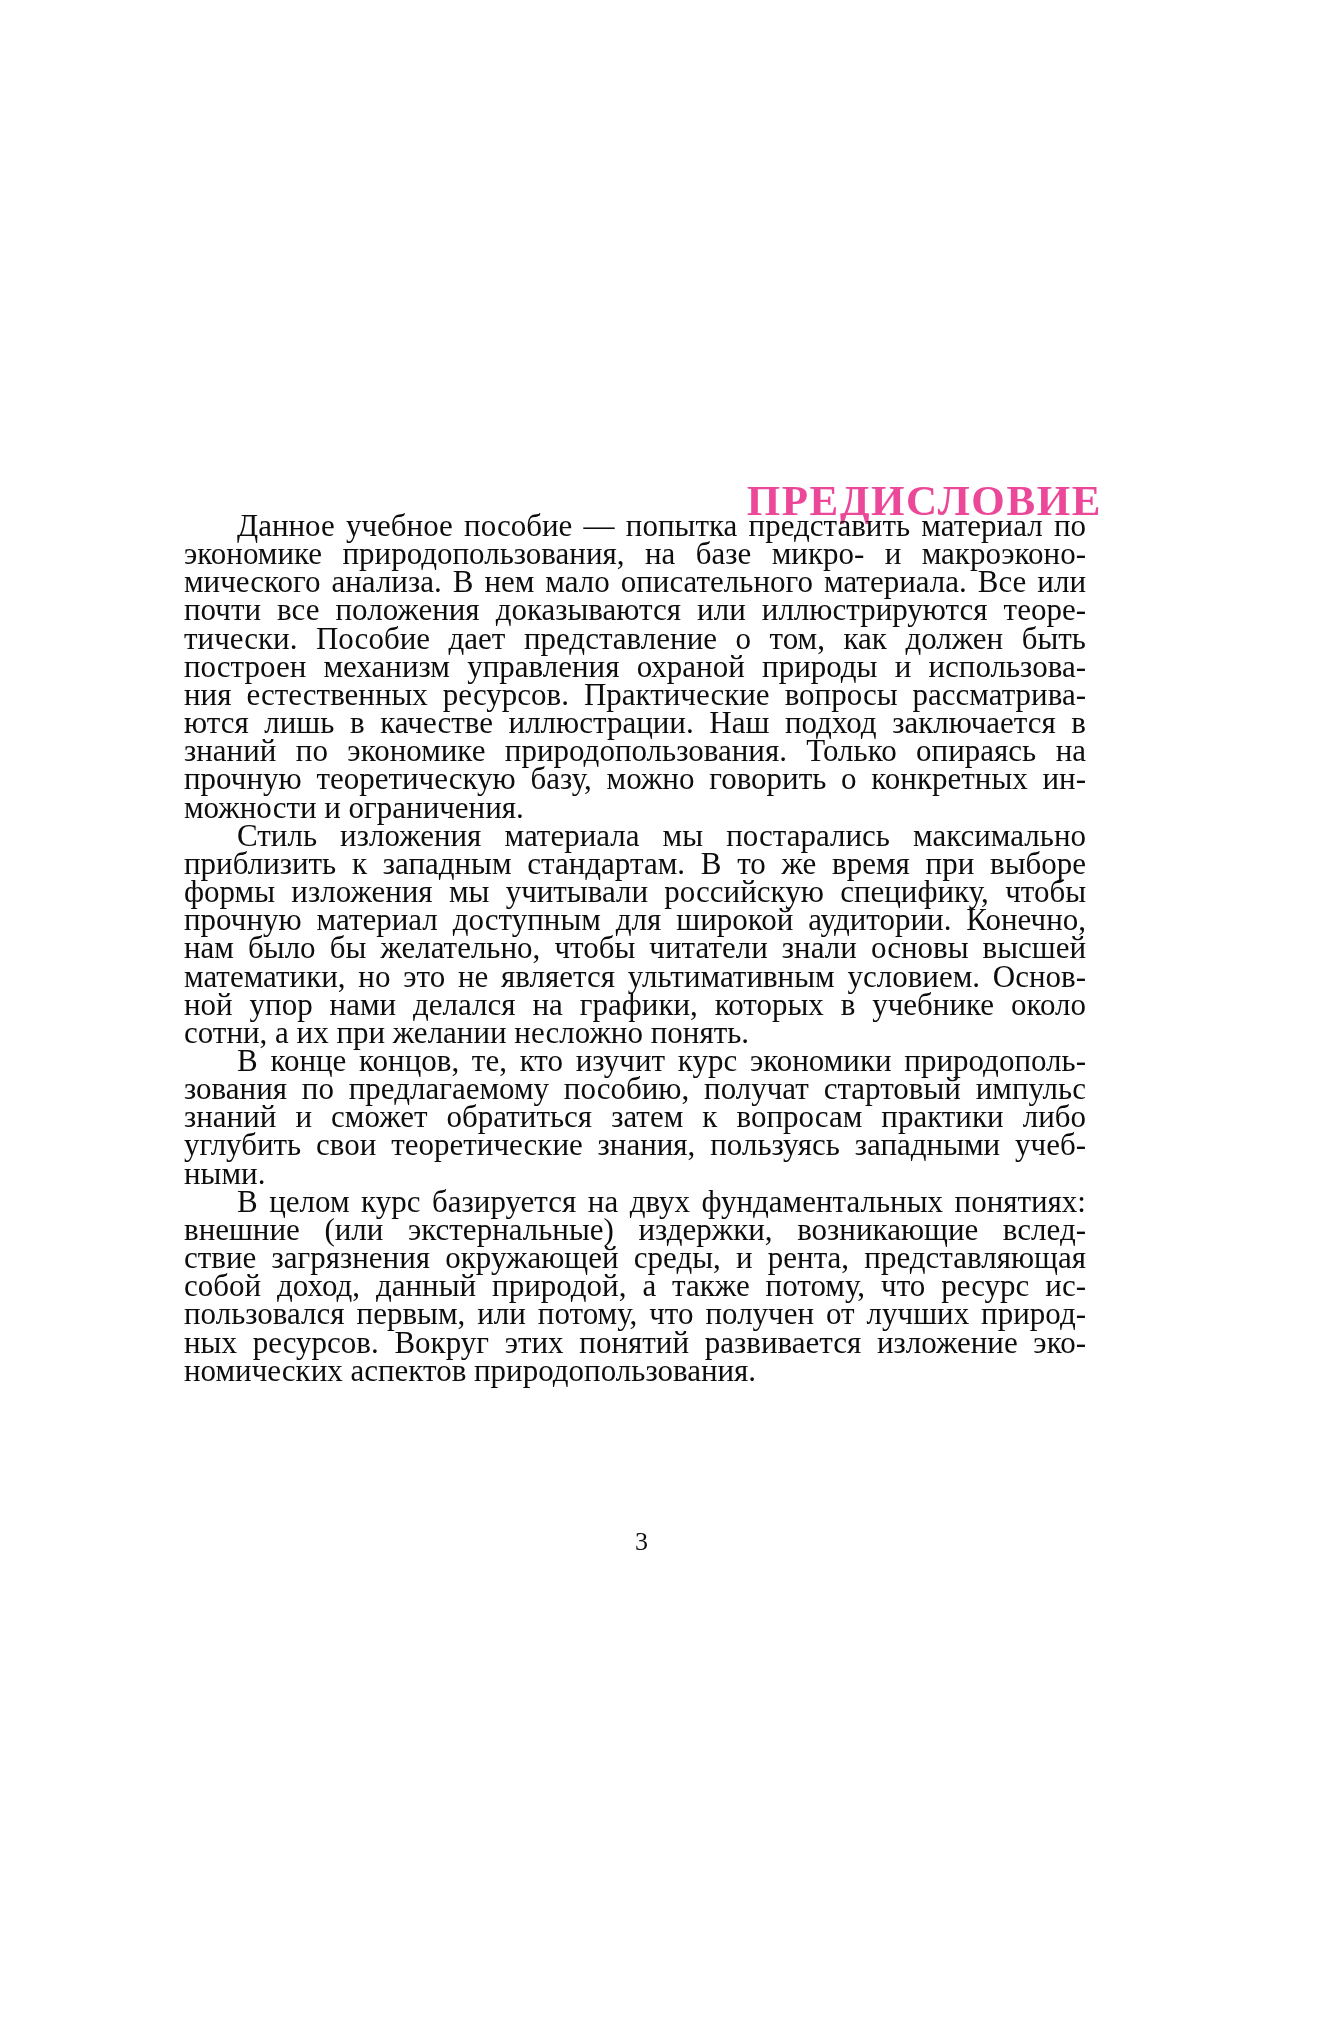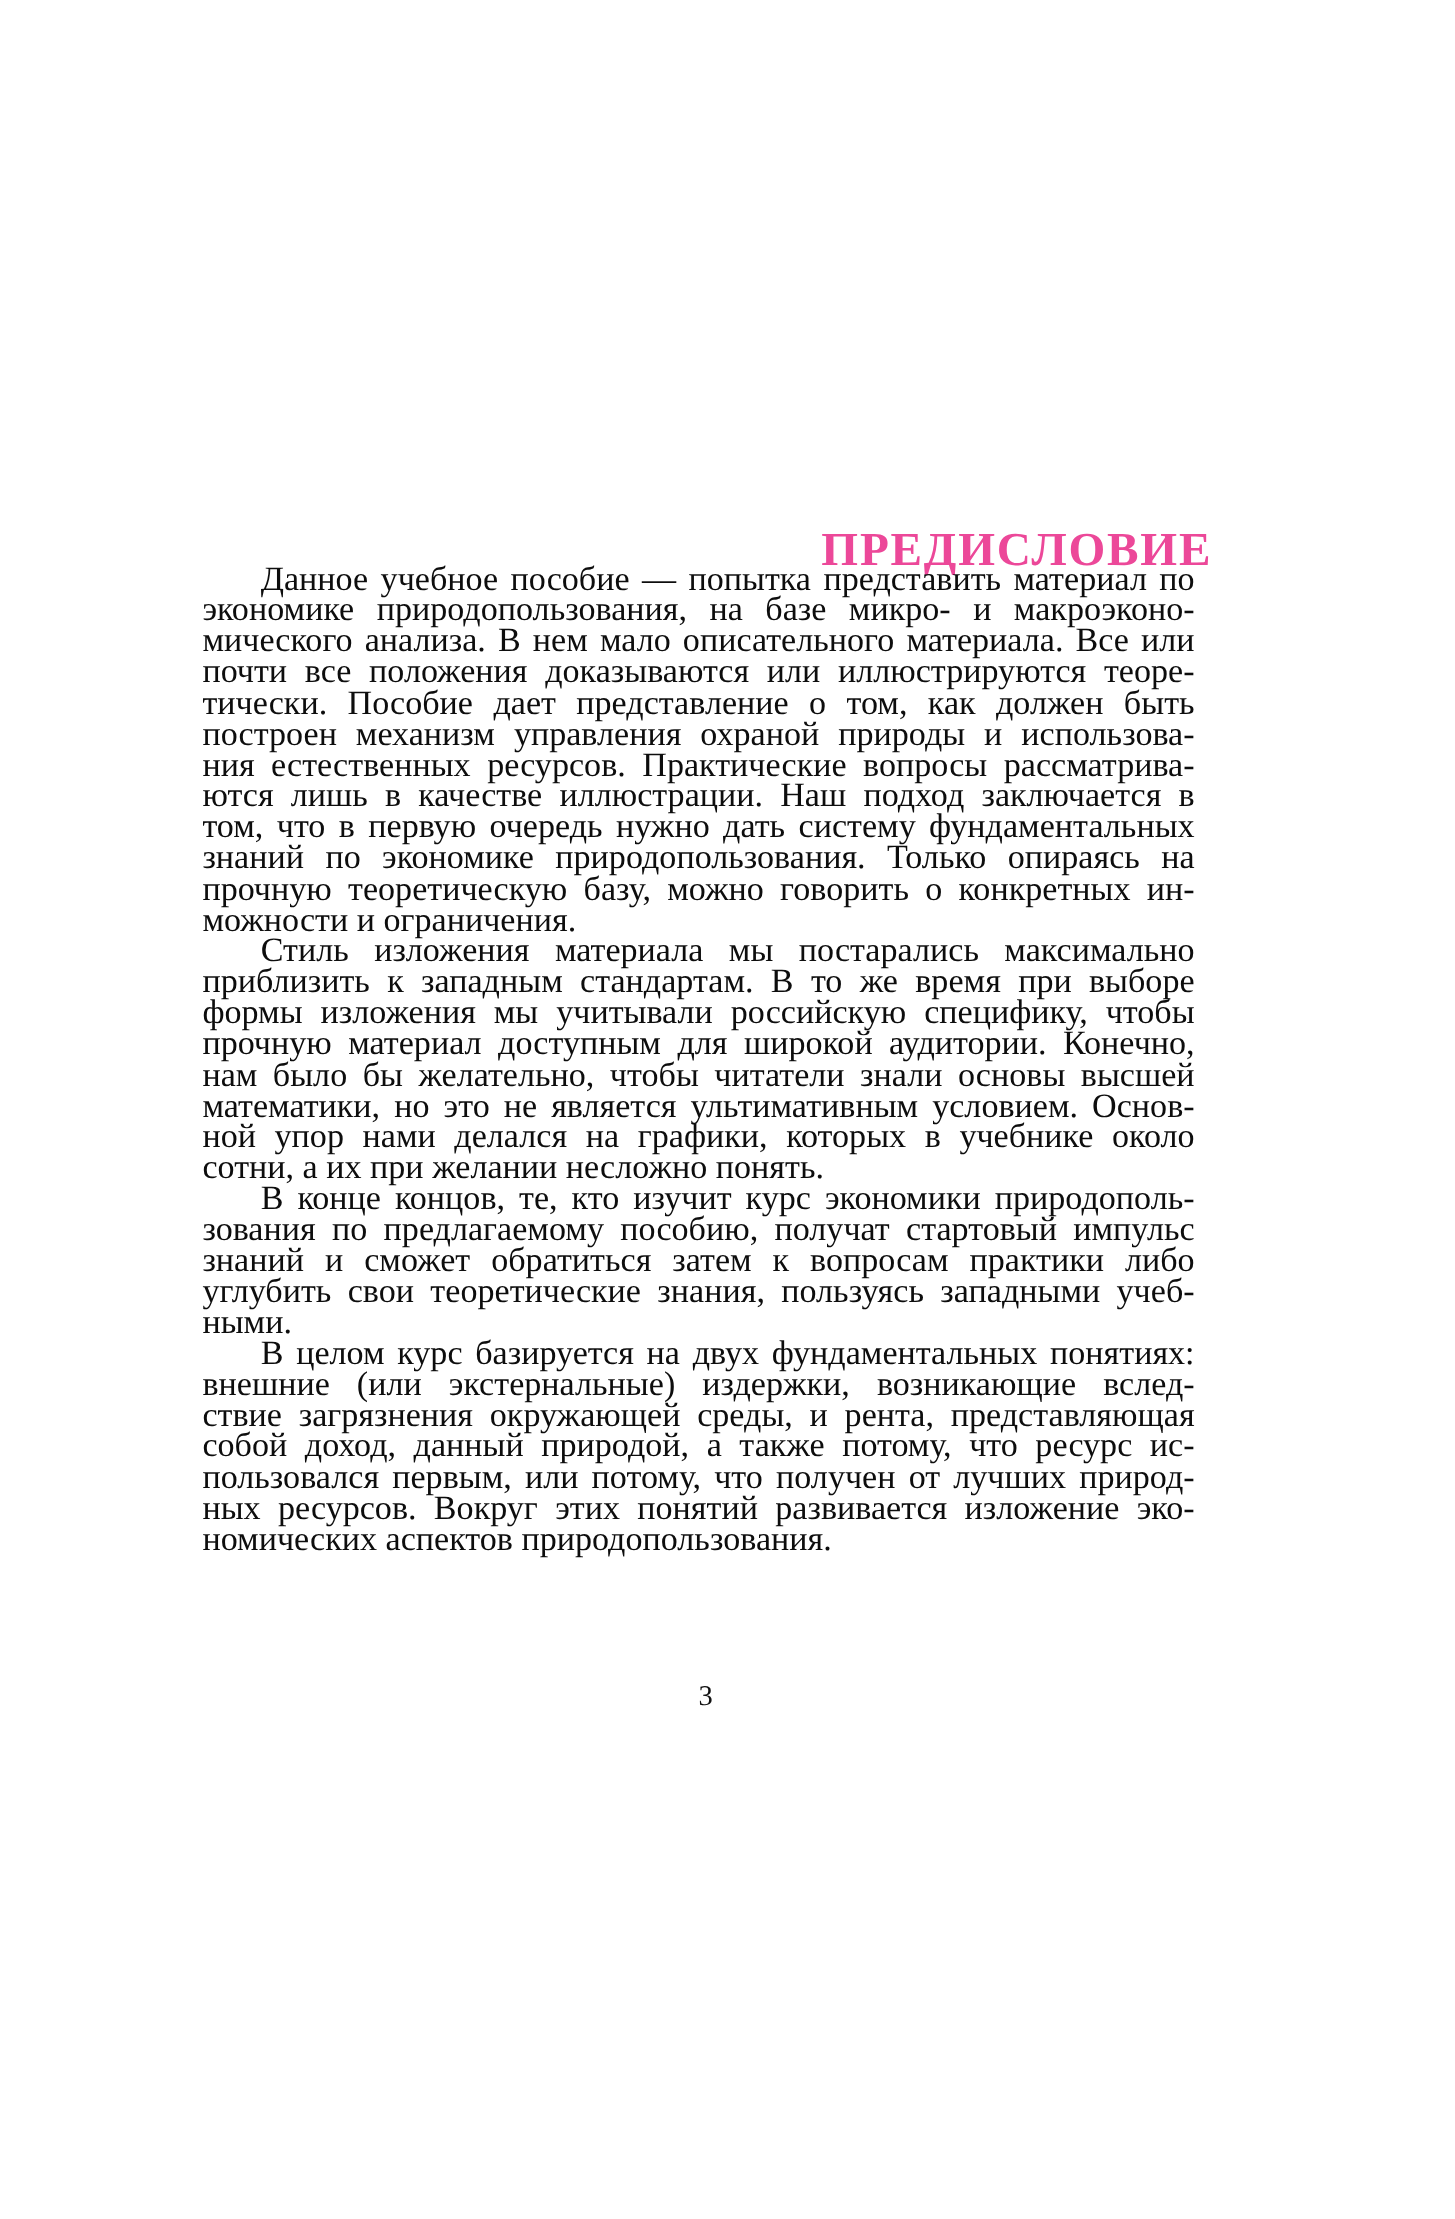--- a/index.html
+++ b/index.html
@@ -93,21 +93,20 @@
 
   <p class="para">
         <span class="line indent">Данное учебное пособие — попытка представить материал по</span>
         <span class="line">экономике природопользования, на базе микро- и макроэконо-</span>
         <span class="line">мического анализа. В нем мало описательного материала. Все или</span>
         <span class="line">почти все положения доказываются или иллюстрируются теоре-</span>
         <span class="line">тически. Пособие дает представление о том, как должен быть</span>
         <span class="line">построен механизм управления охраной природы и использова-</span>
         <span class="line">ния естественных ресурсов. Практические вопросы рассматрива-</span>
         <span class="line">ются лишь в качестве иллюстрации. Наш подход заключается в</span>
-        <span class="line">том, что в первую очередь нужно дать систему фундаментальных</span>
         <span class="line">знаний по экономике природопользования. Только опираясь на</span>
         <span class="line">прочную теоретическую базу, можно говорить о конкретных ин-</span>
         <span class="line last">можности и ограничения.</span>
       </p>
       <p class="para">
         <span class="line indent">Стиль изложения материала мы постарались максимально</span>
         <span class="line">приблизить к западным стандартам. В то же время при выборе</span>
         <span class="line">формы изложения мы учитывали российскую специфику, чтобы</span>
         <span class="line">прочную материал доступным для широкой аудитории. Конечно,</span>
         <span class="line">нам было бы желательно, чтобы читатели знали основы высшей</span>

